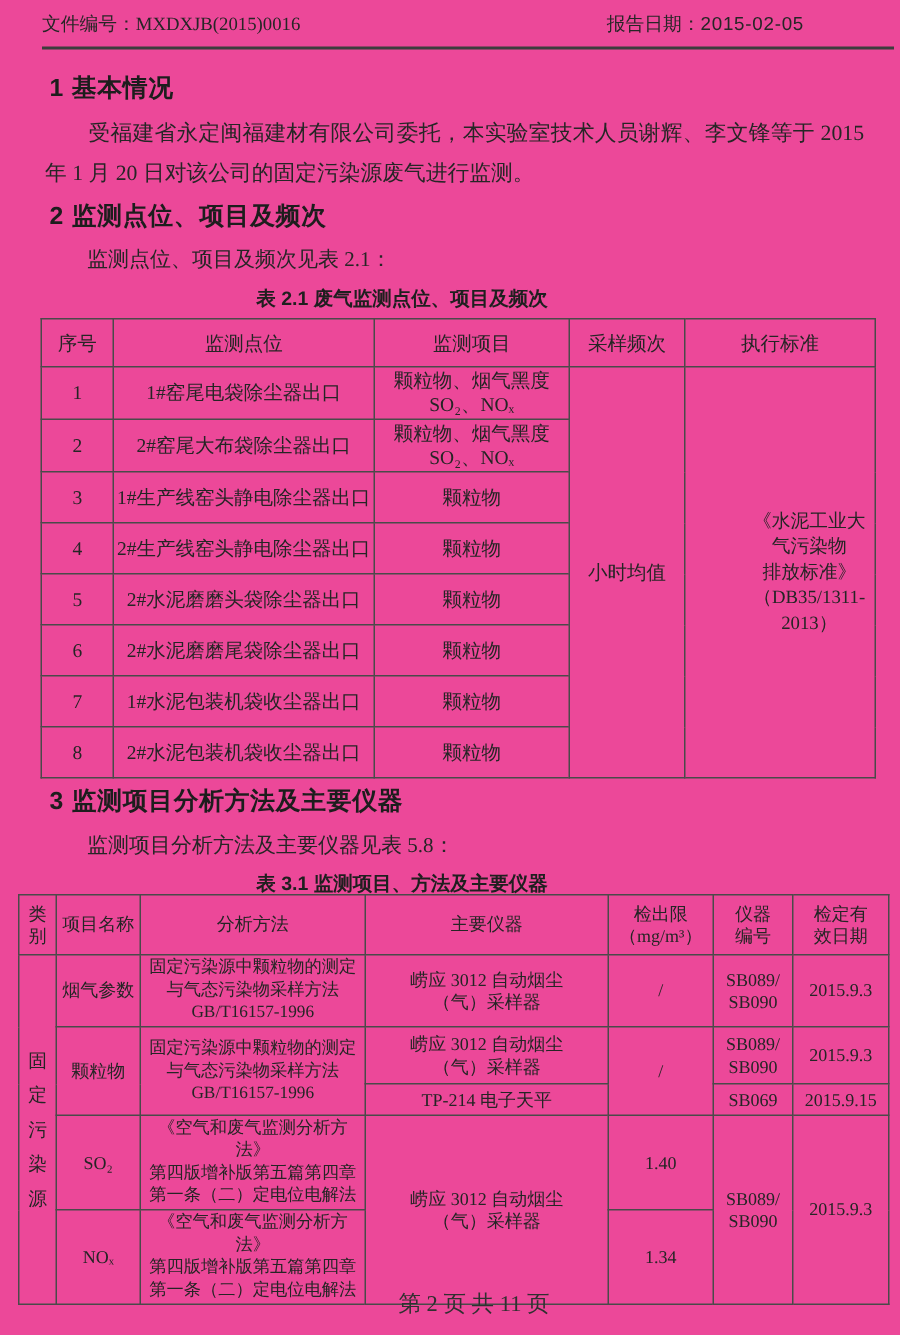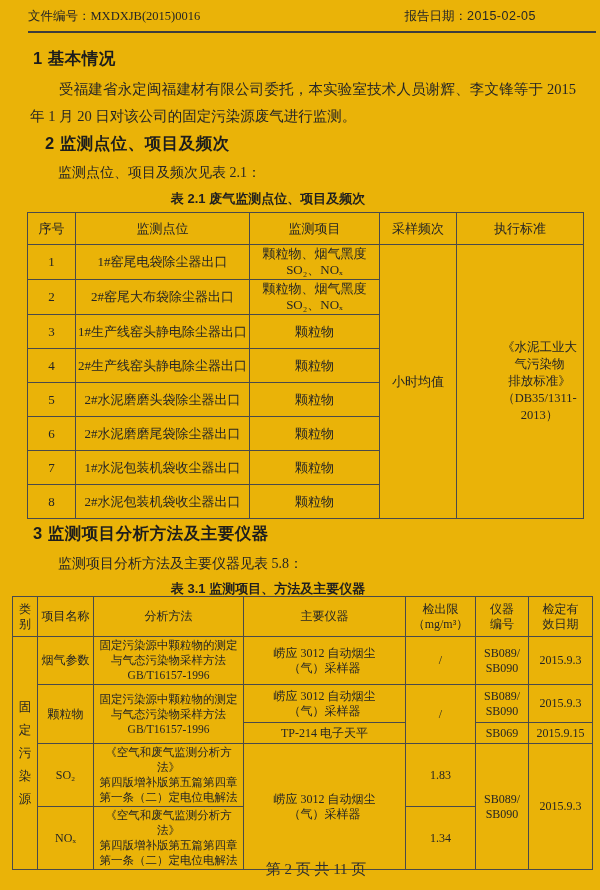--- a/index.html
+++ b/index.html
@@ -1,21 +1,21 @@
 <!DOCTYPE html>
 <html><head>
 <meta charset="utf-8">
 <style>
   * { margin: 0; padding: 0; box-sizing: border-box; }
   html, body { background: #e9e7e4; }
   .page {
     position: relative;
     width: 600px;
     height: 890px;
-    background: #eab308;
+    background: #ec4899;
     color: #262626;
     font-family: "Liberation Serif", "DejaVu Serif", serif;
     overflow: hidden;
   }
   
   .doc-header {
     position: absolute;
     top: 8px; left: 28px; right: 4px;
     display: flex;
     justify-content: space-between;
@@ -30,21 +30,21 @@
   .sec-heading {
     position: absolute;
     left: 33px;
     font-family: "Liberation Sans", "DejaVu Sans", sans-serif;
     font-weight: bold;
     font-size: 16.5px;
     color: #1d1d1d;
     letter-spacing: .5px;
   }
   .h1 { top: 48px; }
-  .h2 { top: 133px; margin-left: 12px; }
+  .h2 { top: 133px; }
   .h3 { top: 523px; }
   .body-para {
     position: absolute;
     top: 76px; left: 30px; width: 546px;
     font-size: 14.5px;
     line-height: 27px;
     text-align: justify;
     text-indent: 2em;
   }
   .intro-line {
@@ -256,21 +256,21 @@
       <td>SB069</td>
       <td>2015.9.15</td>
     </tr>
     <tr class="r-so2">
       <td>SO₂</td>
       <td class="pre method">《空气和废气监测分析方法》
 第四版增补版第五篇第四章
 第一条（二）定电位电解法</td>
       <td rowspan="2" class="pre">崂应 3012 自动烟尘
 （气）采样器</td>
-      <td>1.83</td>
+      <td>1.40</td>
       <td rowspan="2" class="pre">SB089/
 SB090</td>
       <td rowspan="2">2015.9.3</td>
     </tr>
     <tr class="r-nox">
       <td>NOₓ</td>
       <td class="pre method">《空气和废气监测分析方法》
 第四版增补版第五篇第四章
 第一条（二）定电位电解法</td>
       <td>1.34</td>

